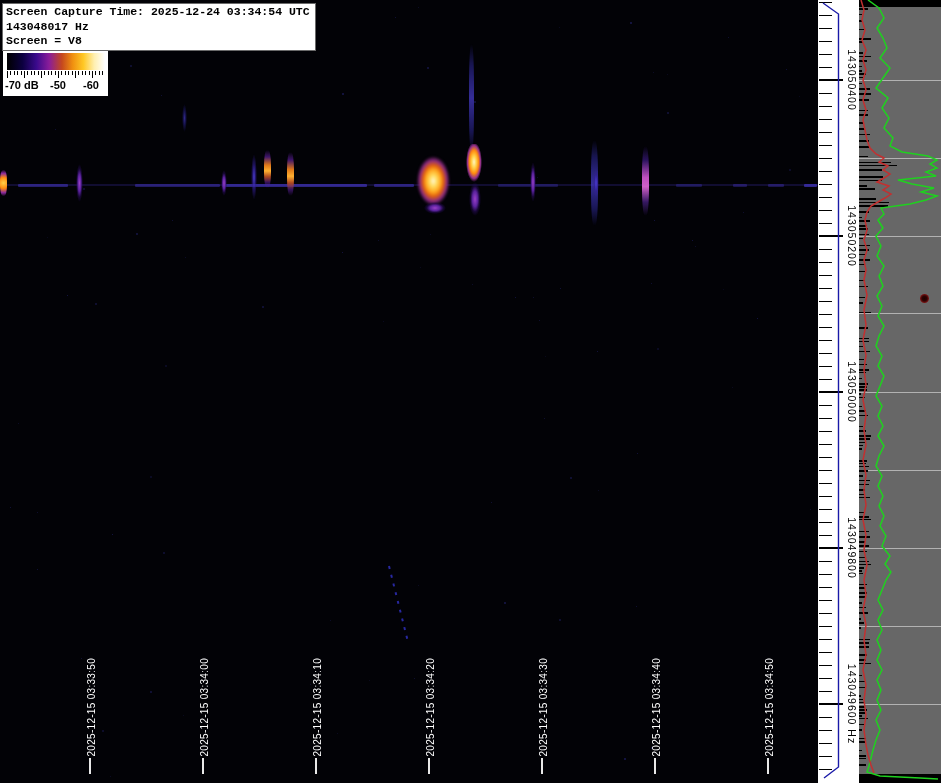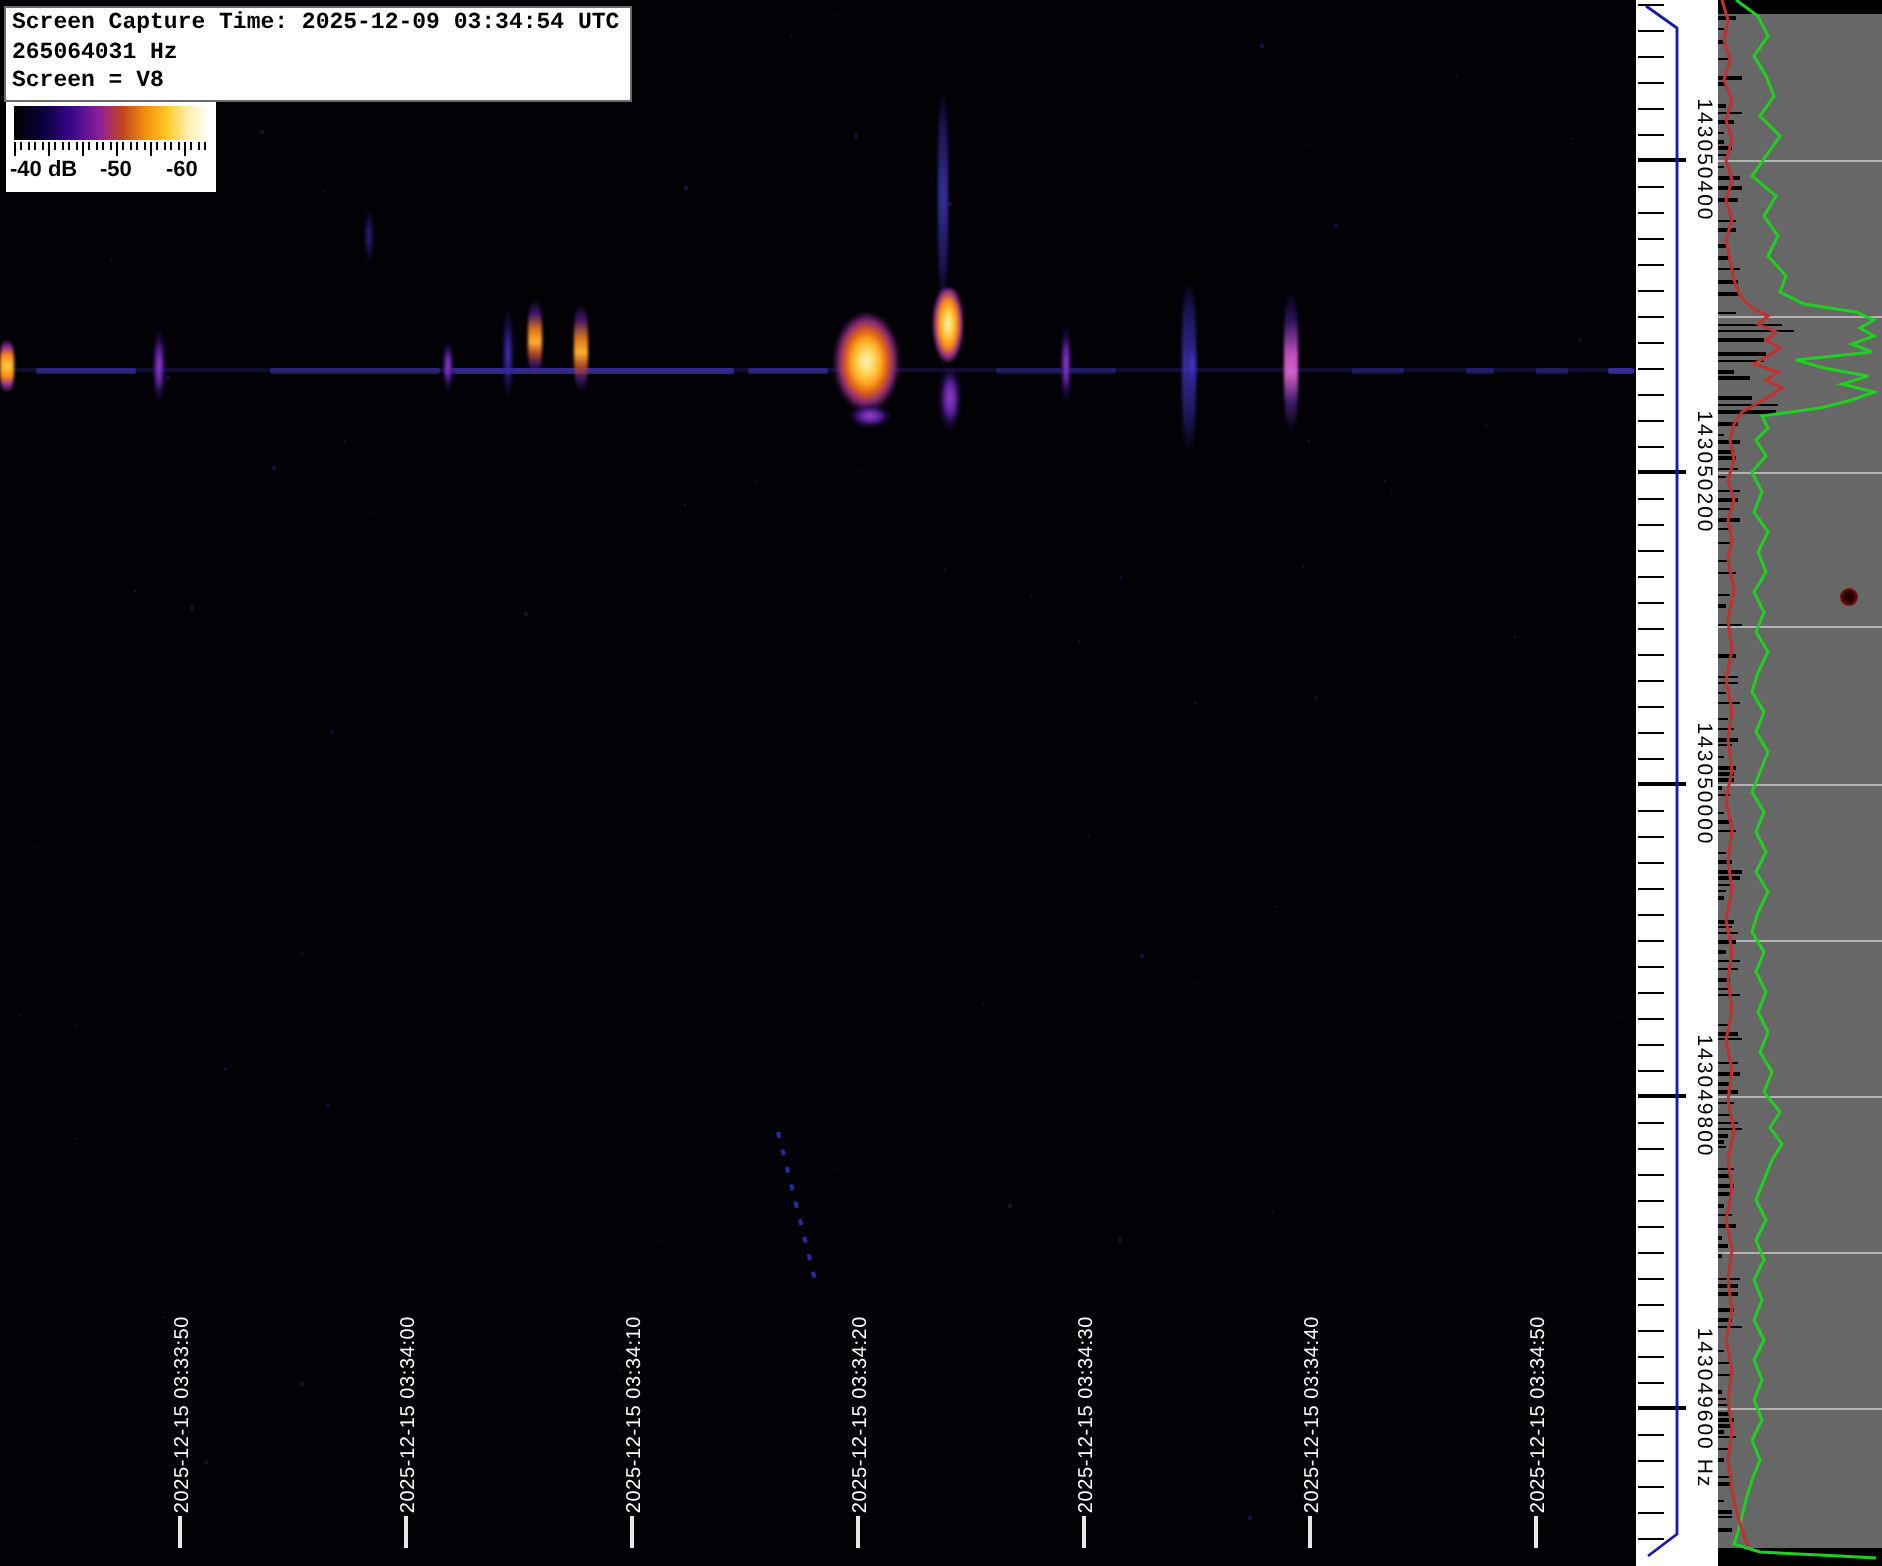--- a/index.html
+++ b/index.html
@@ -179,22 +179,22 @@
         <div class="ttick" style="left: 428px;"></div>
         <div class="tlabel" style="left: 538px;">2025-12-15 03:34:30</div>
         <div class="ttick" style="left: 541px;"></div>
         <div class="tlabel" style="left: 651px;">2025-12-15 03:34:40</div>
         <div class="ttick" style="left: 654px;"></div>
         <div class="tlabel" style="left: 764px;">2025-12-15 03:34:50</div>
         <div class="ttick" style="left: 767px;"></div>
       </div>
 
     <div id="infoBox">
-      <div>Screen Capture Time: 2025-12-09 03:34:54 UTC</div>
-      <div>265064031 Hz</div>
+      <div>Screen Capture Time: 2025-12-24 03:34:54 UTC</div>
+      <div>143048017 Hz</div>
       <div>Screen = V8</div>
     </div>
 
     <div id="colorbar">
       <div id="cbGrad"></div>
       <div id="cbTicks">
           <div class="cbTick" style="left: 4px; height: 7px;"></div>
           <div class="cbTick" style="left: 7.4px; height: 4px;"></div>
           <div class="cbTick" style="left: 10.8px; height: 4px;"></div>
           <div class="cbTick" style="left: 14.2px; height: 4px;"></div>
@@ -218,21 +218,21 @@
           <div class="cbTick" style="left: 75.4px; height: 4px;"></div>
           <div class="cbTick" style="left: 78.8px; height: 4px;"></div>
           <div class="cbTick" style="left: 82.2px; height: 4px;"></div>
           <div class="cbTick" style="left: 85.6px; height: 4px;"></div>
           <div class="cbTick" style="left: 89px; height: 7px;"></div>
           <div class="cbTick" style="left: 92.4px; height: 4px;"></div>
           <div class="cbTick" style="left: 95.8px; height: 4px;"></div>
           <div class="cbTick" style="left: 99.2px; height: 4px;"></div>
         </div>
       <div id="cbLabels">
-        <span id="cbL" style="left: 2px;">-40 dB</span>
+        <span id="cbL" style="left: 2px;">-70 dB</span>
         <span id="cbM" style="left: 47px;">-50</span>
         <span id="cbR" style="left: 80px;">-60</span>
       </div>
     </div>
   </div>
 
   <div id="freqAxis">
     <div id="freqTicks">
         <div class="ftick" style="top: 2px; width: 13px;"></div>
         <div class="ftick" style="top: 15px; width: 13px;"></div>

